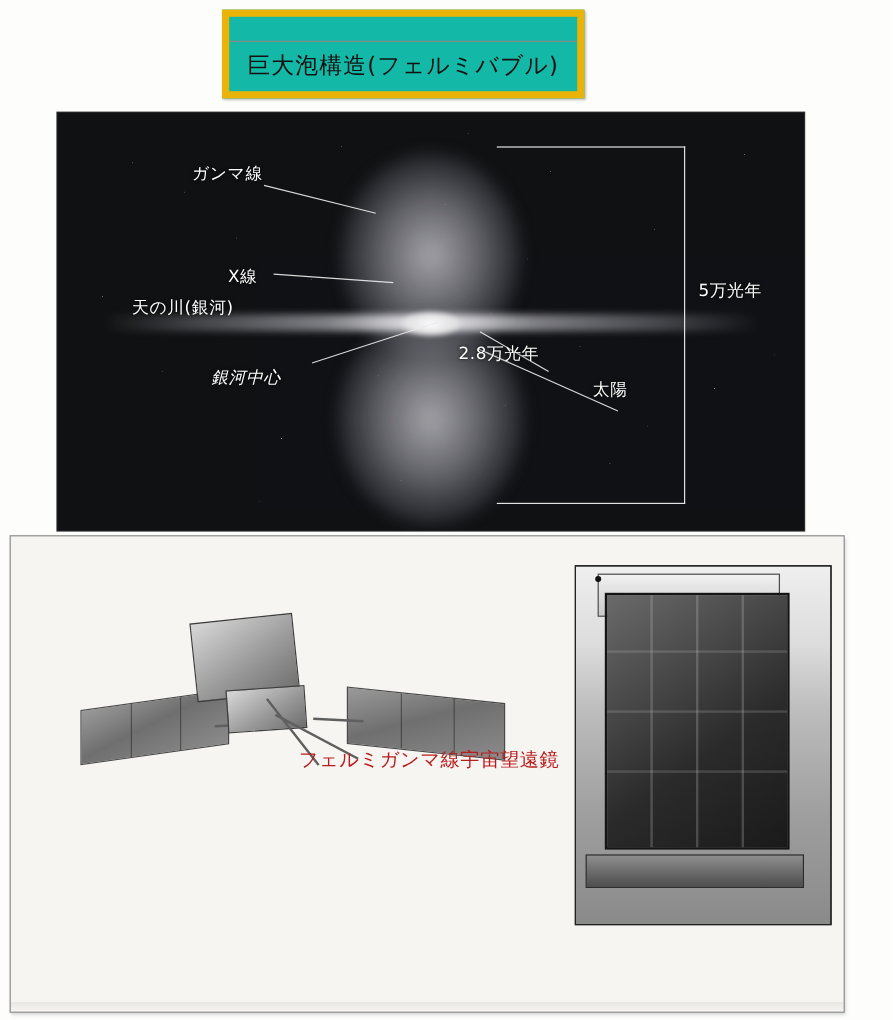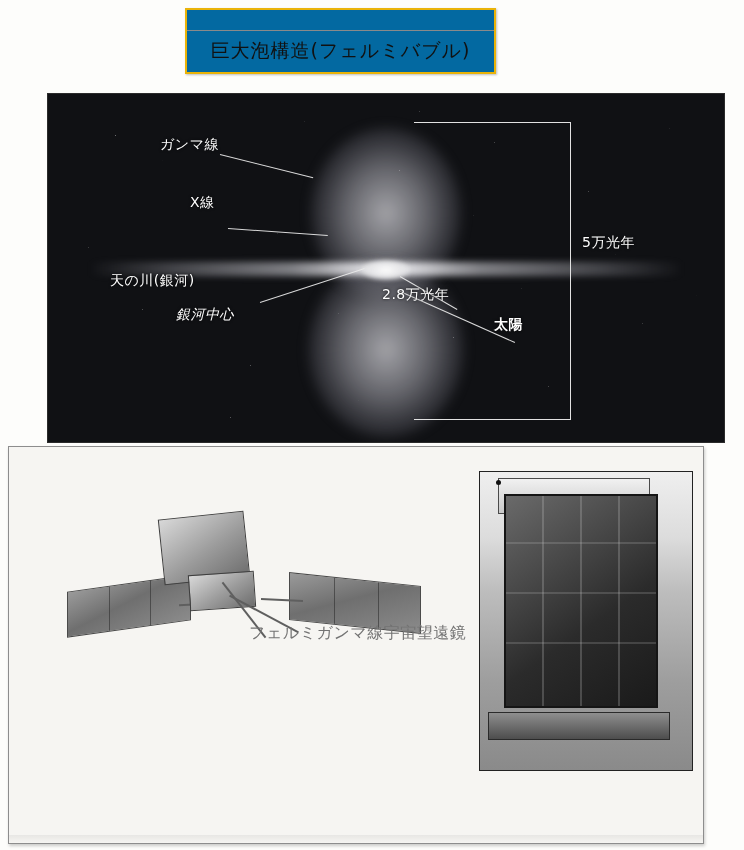--- a/index.html
+++ b/index.html
@@ -21,24 +21,23 @@
     background: #fdfdfb;
   }
 
   
   .title-strip {
     position: absolute;
     left: 185px;
     top: 8px;
     width: 290px;
     height: 62px;
-    background: #0369a1;
-    border: 2px solid #eab308;
+    background: #14b8a6;
+    border: 6px solid #eab308;
     box-shadow: 1px 1px 2px rgba(0,0,0,0.25);
-    padding-left: 17px;
   }
   .title-strip .tape-line {
     position: absolute;
     left: 0;
     right: 0;
     top: 20px;
     height: 1px;
     background: #8a8a8a;
   }
   .title-text {
@@ -51,21 +50,21 @@
     letter-spacing: 1px;
     color: #111;
     font-family: "DejaVu Sans", sans-serif;
   }
 
   
   .photo-top {
     position: absolute;
     left: 48px;
     top: 94px;
-    width: 676px;
+    width: 622px;
     height: 348px;
     background: #0d0d10;
     overflow: hidden;
     box-shadow: 0 0 0 1px #2b2b2b;
   }
   .starfield {
     position: absolute;
     inset: 0;
     background-color: #111215;
     background-image:
@@ -255,21 +254,21 @@
     width: 5px; height: 5px;
     border-radius: 50%;
     background: #111;
   }
 
   .caption {
     position: absolute;
     left: 248px;
     top: 622px;
     font-size: 16px;
-    color: #737373;
+    color: #b91c1c;
     letter-spacing: .5px;
     white-space: nowrap;
   }
 
   .paper-edge {
     position: absolute;
     left: 0; right: 0; bottom: 0;
     height: 8px;
     background: linear-gradient(180deg, rgba(0,0,0,.06), rgba(0,0,0,0));
   }
@@ -293,25 +292,25 @@
 
     <div class="bracket" style="left:366px; top:28px; width:156px; height:296px;"></div>
 
     <div class="ph-line" style="left:172px; top:60px; width:96px; transform: rotate(14deg);"></div>
     <div class="ph-line" style="left:180px; top:134px; width:100px; transform: rotate(4deg);"></div>
     <div class="ph-line" style="left:212px; top:208px; width:110px; transform: rotate(-18deg);"></div>
     <div class="ph-line" style="left:350px; top:196px; width:128px; transform: rotate(24deg);"></div>
     <div class="ph-line" style="left:352px; top:182px; width:66px; transform: rotate(30deg);"></div>
 
     <div class="ph-label" style="left:112px; top:42px;">ガンマ線</div>
-    <div class="ph-label" style="left:142px; top:100px;">X線</div>
-    <div class="ph-label" style="left:62px; top:178px;">天の川(銀河)</div>
+    <div class="ph-label" style="left:142px; top:128px;">X線</div>
+    <div class="ph-label" style="left:62px; top:154px;">天の川(銀河)</div>
     <div class="ph-label" style="left:128px; top:212px;font-style:italic;">銀河中心</div>
     <div class="ph-label" style="left:334px; top:192px;">2.8万光年</div>
-    <div class="ph-label" style="left:446px; top:222px;font-weight:bold;">太陽</div>
+    <div class="ph-label" style="left:446px; top:222px;">太陽</div>
     <div class="ph-label" style="left:534px; top:140px;">5万光年</div>
   </div>
 
   <div class="photo-bottom">
 
     <div class="sat-wrap">
       <div class="panel" style="left:18px; top:96px; width:122px; height:44px; transform: skewY(-8deg);">
         <div class="seam" style="left:41px;"></div>
         <div class="seam" style="left:82px;"></div>
       </div>

